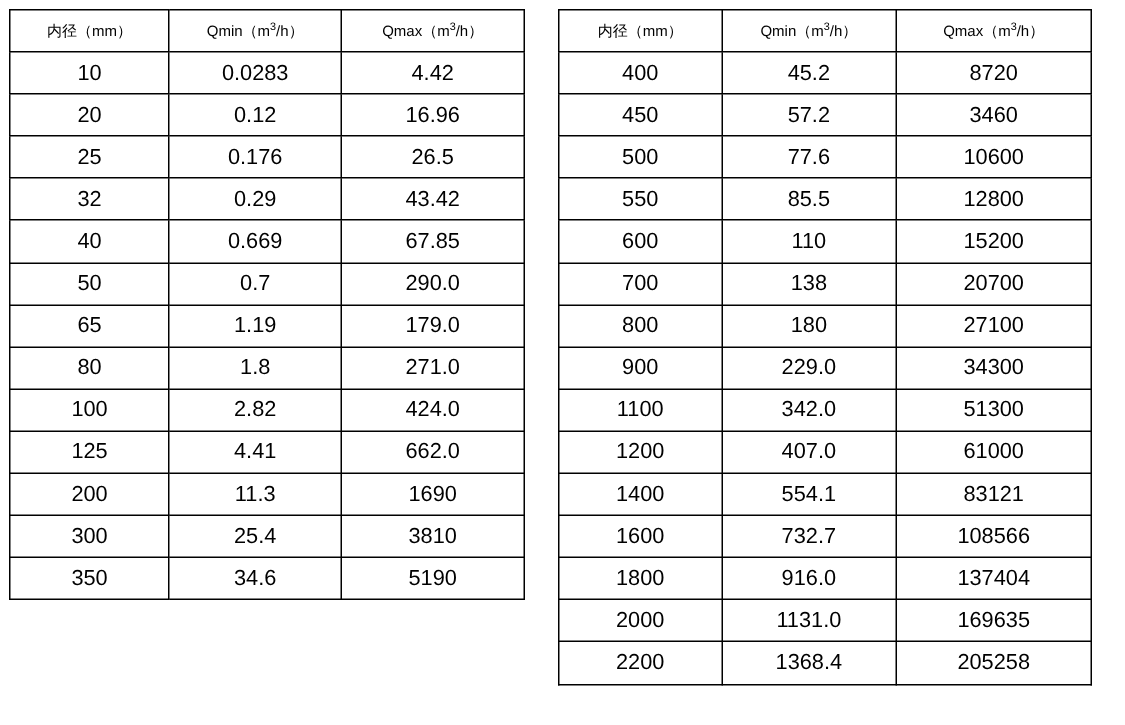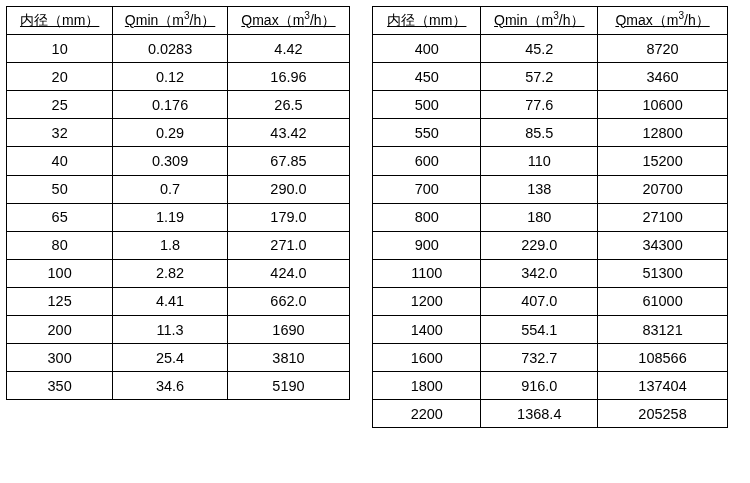--- a/index.html
+++ b/index.html
@@ -35,22 +35,21 @@
     border: 1px solid #000000;
     height: 28.1px;
     padding: 0 4px;
     text-align: center;
     vertical-align: middle;
     font-weight: normal;
     white-space: nowrap;
     box-sizing: border-box;
   }
   table.data th {
-    font-size: 14px;
-    text-decoration: underline;
+    font-size: 10px;
   }
   
   .t1 col.c0 { width: 108px; }
   .t1 col.c1 { width: 116px; }
   .t1 col.c2 { width: 124px; }
   
   .t2 col.c0 { width: 110px; }
   .t2 col.c1 { width: 118px; }
   .t2 col.c2 { width: 132px; }
 
@@ -95,21 +94,21 @@
             <td>0.176</td>
             <td>26.5</td>
           </tr>
           <tr>
             <td>32</td>
             <td>0.29</td>
             <td>43.42</td>
           </tr>
           <tr>
             <td>40</td>
-            <td>0.309</td>
+            <td>0.669</td>
             <td>67.85</td>
           </tr>
           <tr>
             <td>50</td>
             <td>0.7</td>
             <td>290.0</td>
           </tr>
           <tr>
             <td>65</td>
             <td>1.19</td>
@@ -223,20 +222,25 @@
             <td>1600</td>
             <td>732.7</td>
             <td>108566</td>
           </tr>
           <tr>
             <td>1800</td>
             <td>916.0</td>
             <td>137404</td>
           </tr>
           <tr>
+            <td>2000</td>
+            <td>1131.0</td>
+            <td>169635</td>
+          </tr>
+          <tr>
             <td>2200</td>
             <td>1368.4</td>
             <td>205258</td>
           </tr>
         </tbody>
     </table>
   </div>
 
 </div>
 

